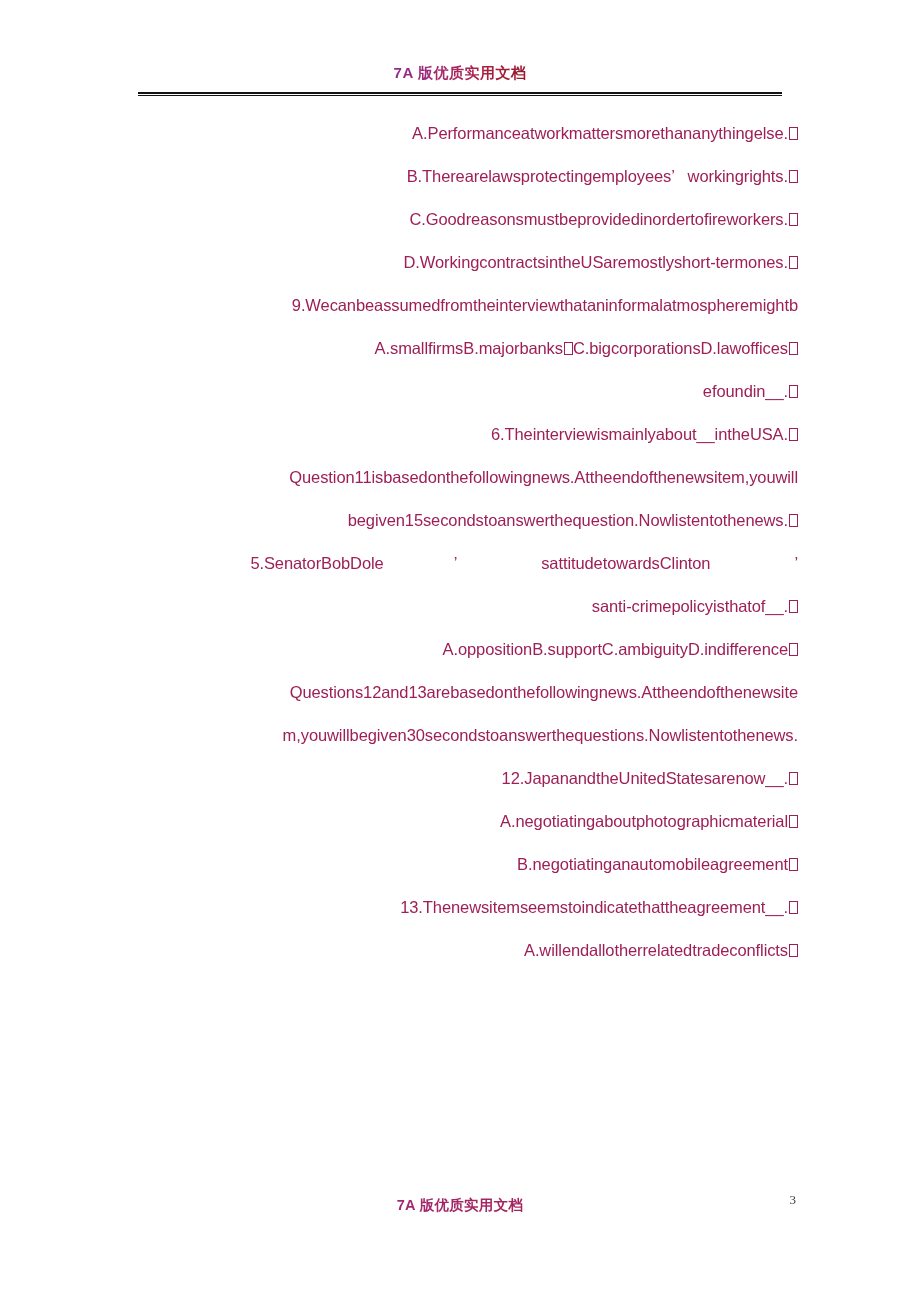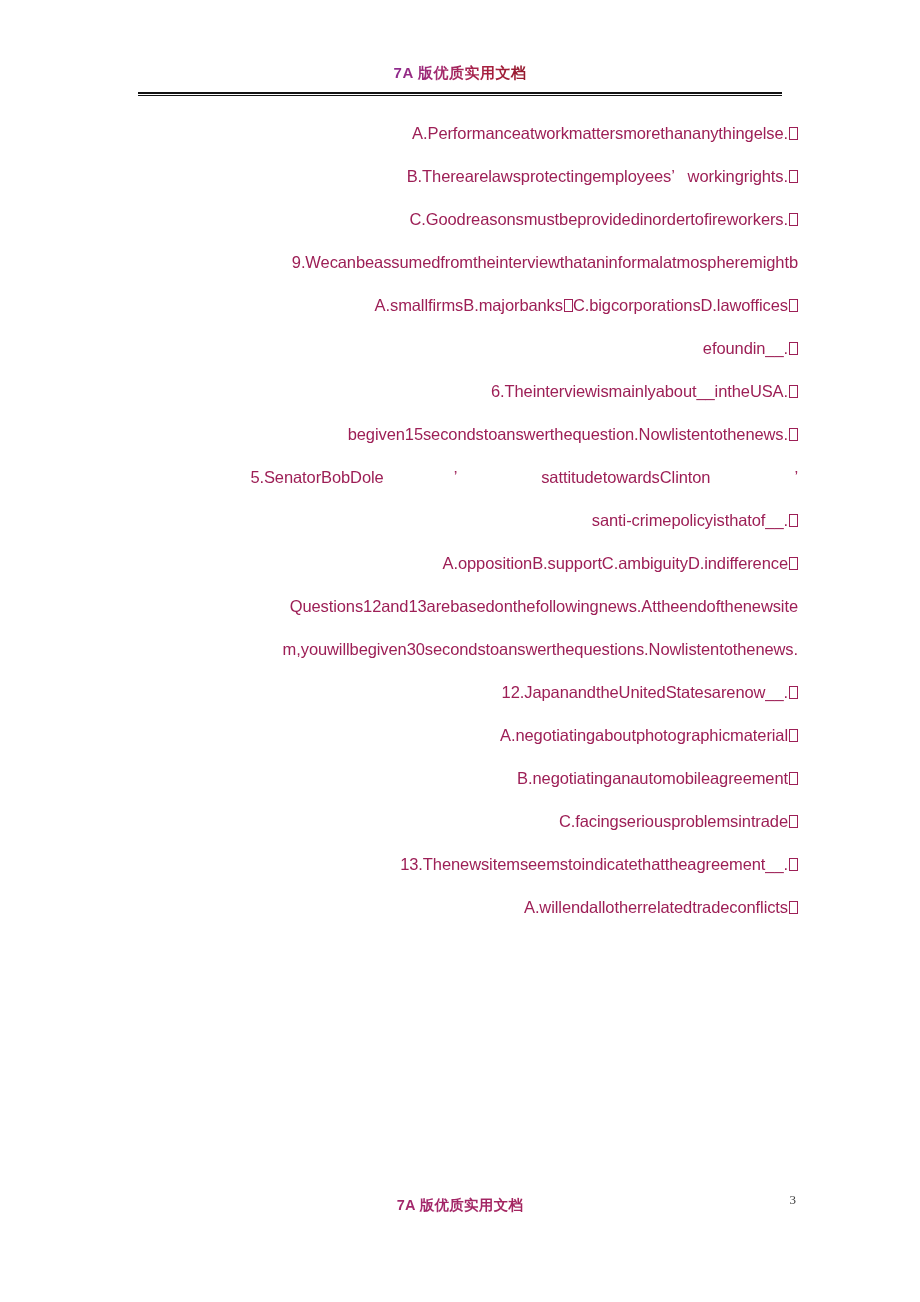--- a/index.html
+++ b/index.html
@@ -120,34 +120,35 @@
 
   <div class="header">
     <span class="header-text">7A 版优质实用文档</span>
   </div>
   <div class="header-rule"></div>
 
   <div class="content" id="content">
       <div class="line"><span>A.Performanceatworkmattersmorethananythingelse.</span><span class="tofu"></span></div>
       <div class="line"><span>B.Therearelawsprotectingemployees’   workingrights.</span><span class="tofu"></span></div>
       <div class="line"><span>C.Goodreasonsmustbeprovidedinordertofireworkers.</span><span class="tofu"></span></div>
+      <div class="line"><span>D.WorkingcontractsintheUSaremostlyshort-termones.</span><span class="tofu"></span></div>
       <div class="line"><span>9.Wecanbeassumedfromtheinterviewthataninformalatmospheremightb</span></div>
       <div class="line"><span>A.smallfirmsB.majorbanks</span><span class="tofu"></span><span>C.bigcorporationsD.lawoffices</span><span class="tofu"></span></div>
       <div class="line"><span>efoundin__.</span><span class="tofu"></span></div>
       <div class="line"><span>6.Theinterviewismainlyabout__intheUSA.</span><span class="tofu"></span></div>
+      <div class="line"><span>Question11isbasedonthefollowingnews.Attheendofthenewsitem,youwill</span></div>
       <div class="line"><span>begiven15secondstoanswerthequestion.Nowlistentothenews.</span><span class="tofu"></span></div>
       <div class="line"><span>5.SenatorBobDole</span><span class="gap-a"></span><span>’</span><span class="gap-b"></span><span>sattitudetowardsClinton</span><span class="gap-c"></span><span>’</span></div>
       <div class="line"><span>santi-crimepolicyisthatof__.</span><span class="tofu"></span></div>
       <div class="line"><span>A.oppositionB.supportC.ambiguityD.indifference</span><span class="tofu"></span></div>
       <div class="line"><span>Questions12and13arebasedonthefollowingnews.Attheendofthenewsite</span></div>
       <div class="line"><span>m,youwillbegiven30secondstoanswerthequestions.Nowlistentothenews.</span></div>
       <div class="line"><span>12.JapanandtheUnitedStatesarenow__.</span><span class="tofu"></span></div>
       <div class="line"><span>A.negotiatingaboutphotographicmaterial</span><span class="tofu"></span></div>
       <div class="line"><span>B.negotiatinganautomobileagreement</span><span class="tofu"></span></div>
-      <div class="line"><span>C.facingseriousproblemsintrade</span><span class="tofu"></span></div>
       <div class="line"><span>13.Thenewsitemseemstoindicatethattheagreement__.</span><span class="tofu"></span></div>
       <div class="line"><span>A.willendallotherrelatedtradeconflicts</span><span class="tofu"></span></div>
     </div>
 
   <div class="footer">
     <span class="footer-text">7A 版优质实用文档</span>
     <span class="page-number">3</span>
   </div>
 
 </div>

